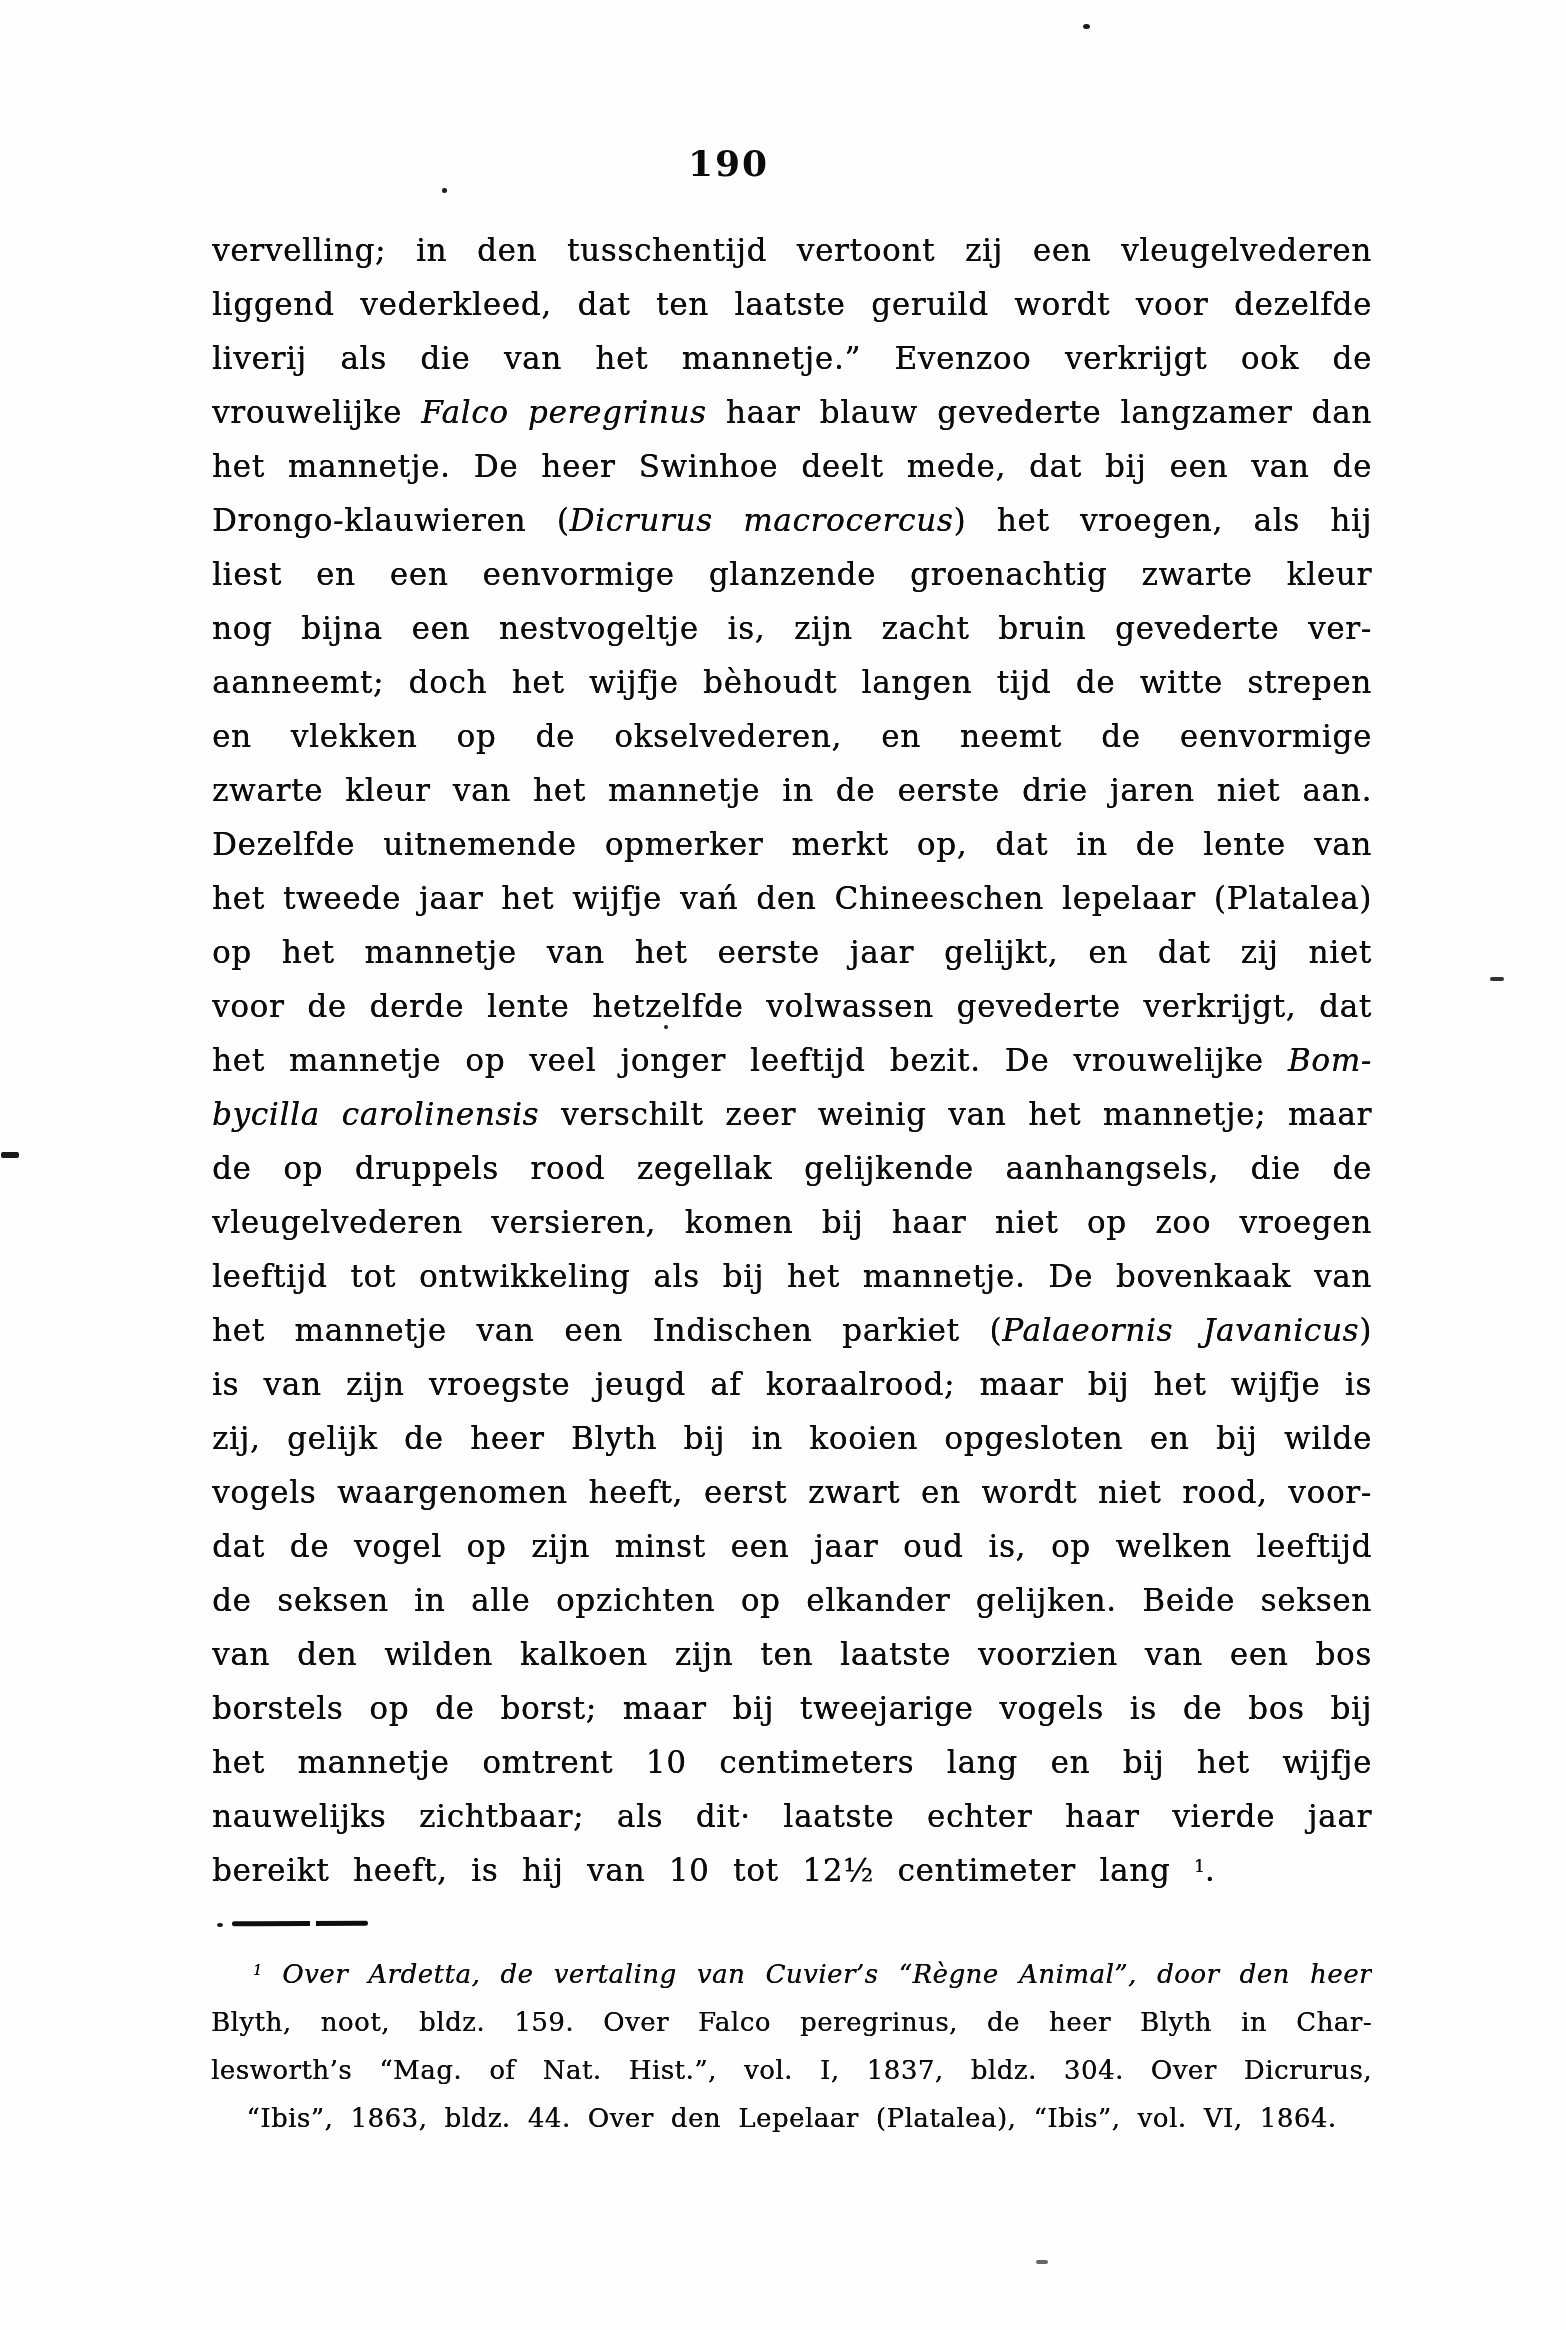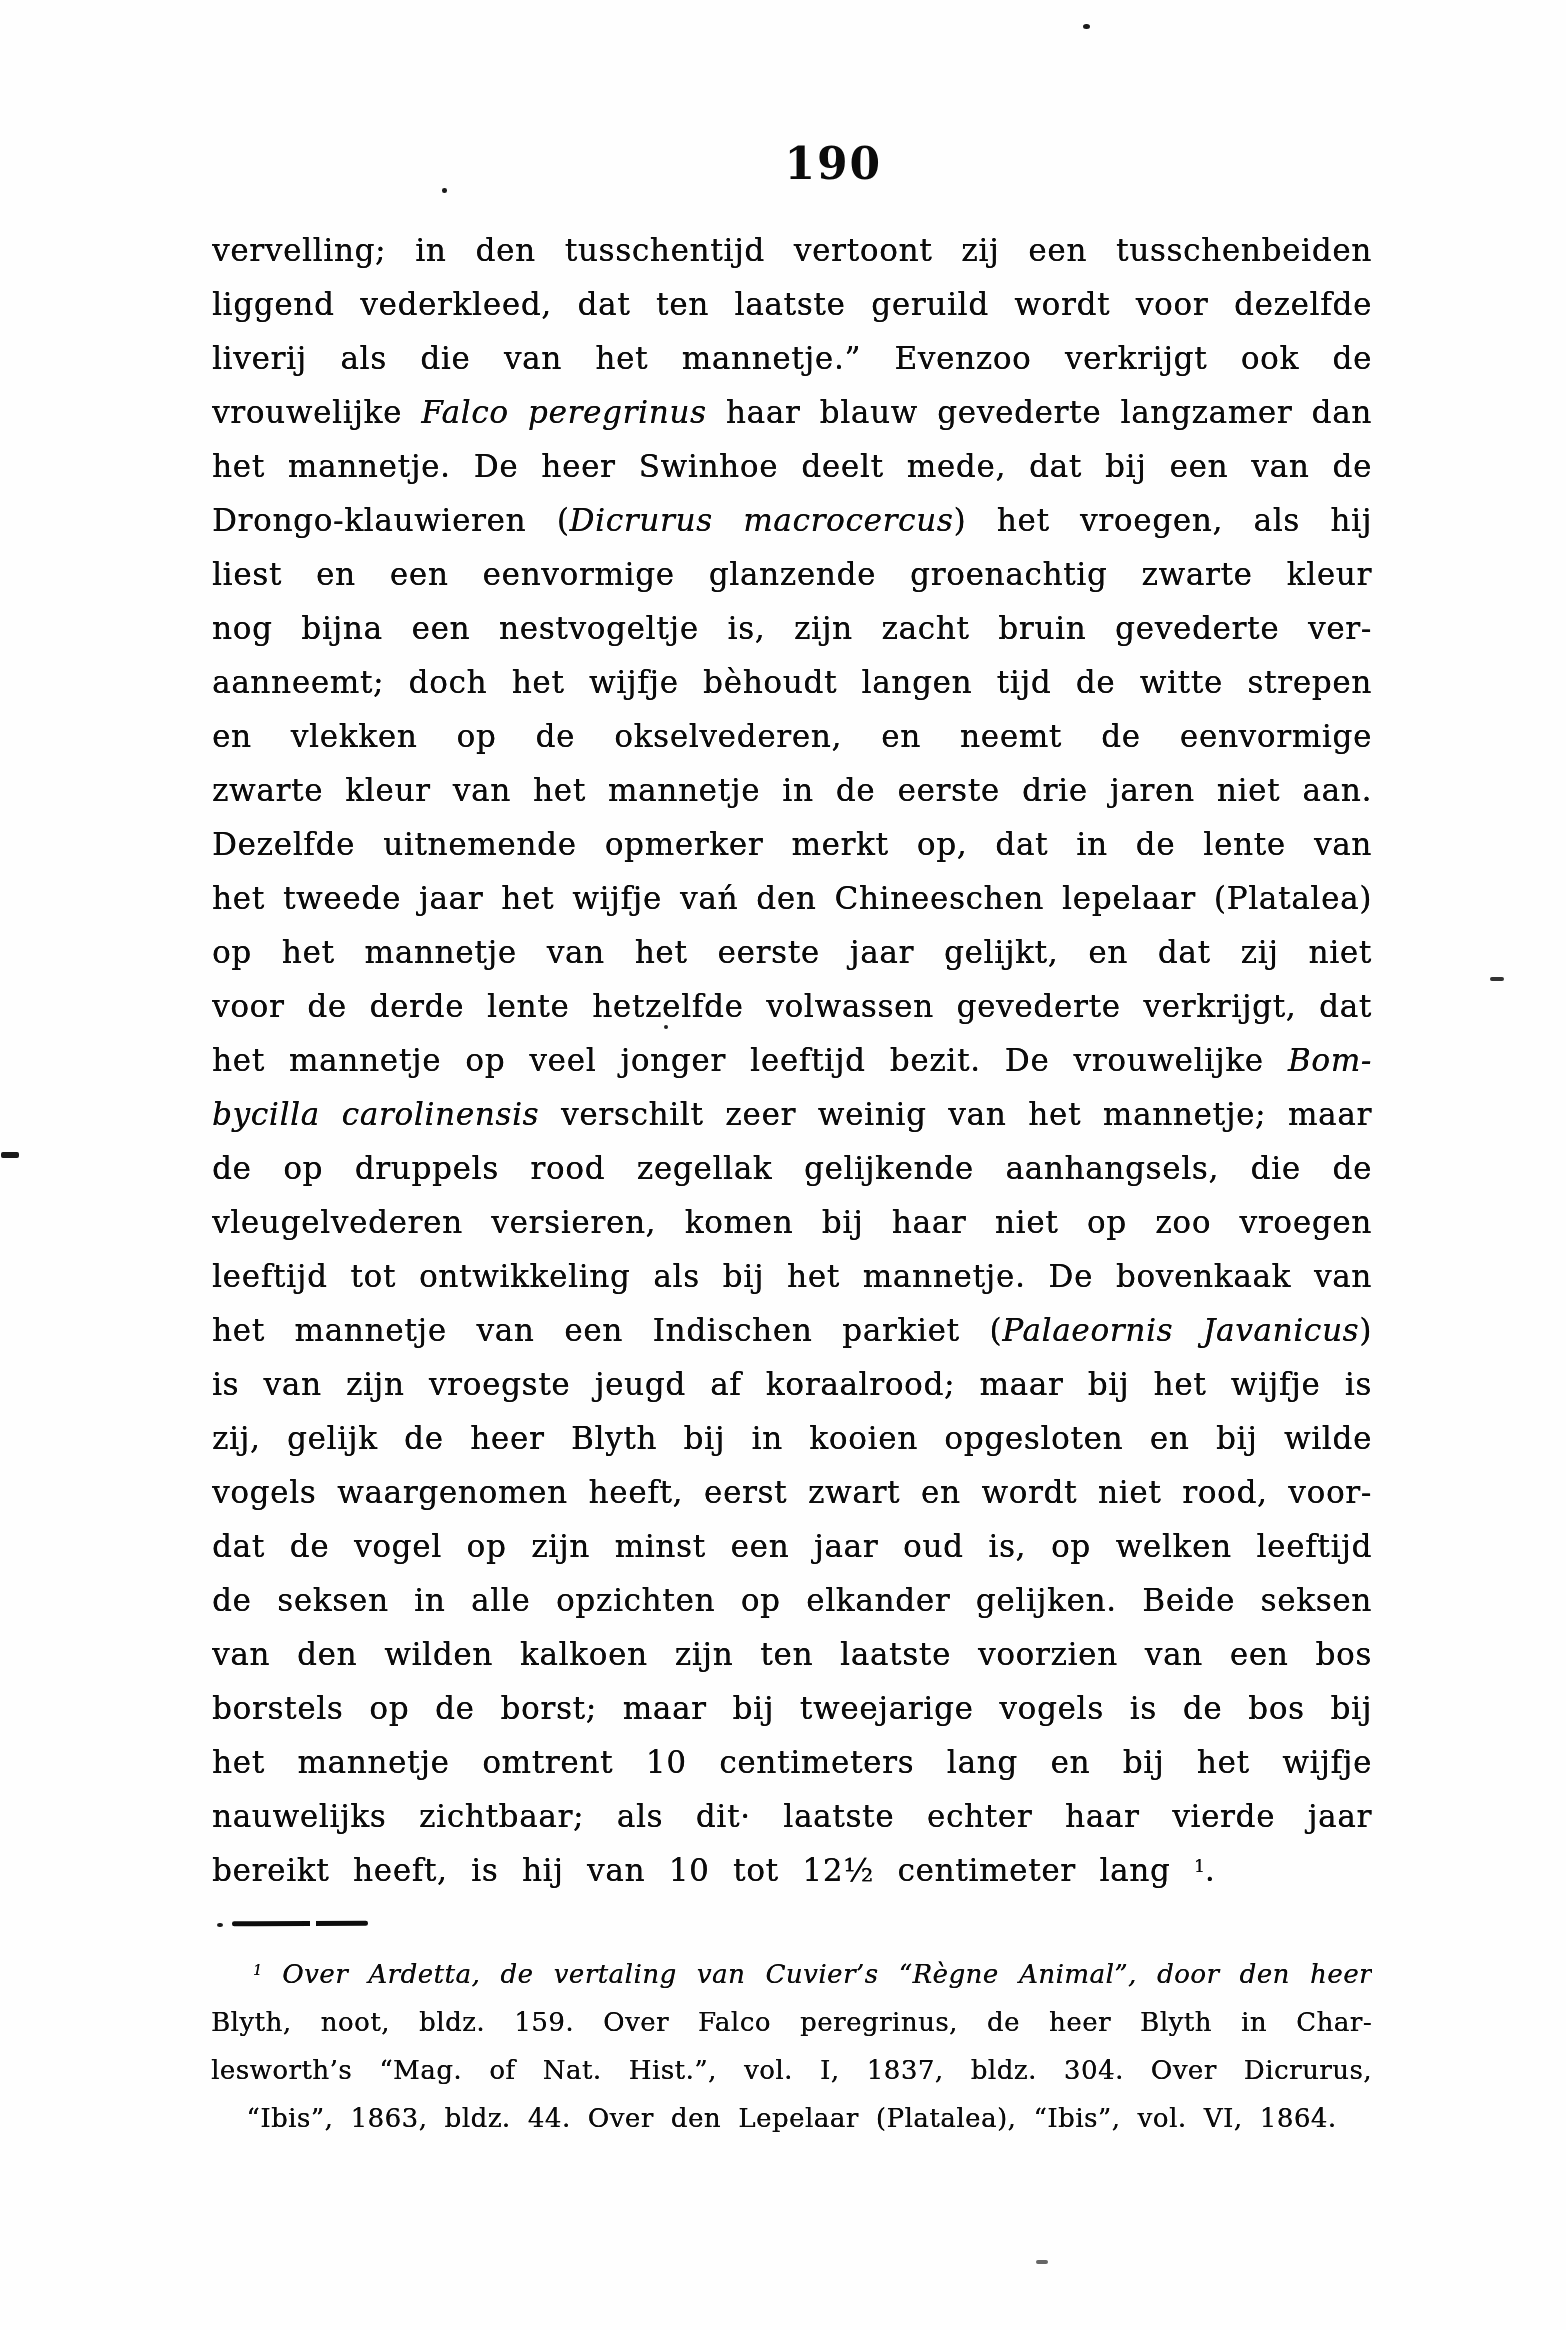--- a/index.html
+++ b/index.html
@@ -8,24 +8,24 @@
     width: 1567px;
     height: 2418px;
     background: #fefefe;
     overflow: hidden;
     font-family: "DejaVu Serif", "Liberation Serif", serif;
     color: #0b0b0b;
   }
   .pageno {
     position: absolute;
     top: 140px;
-    left: 733px;
+    left: 688px;
     width: 149px;
-    text-align: right;
-    font-size: 44px;
+    text-align: left;
+    font-size: 36px;
     font-weight: bold;
     line-height: 47px;
     letter-spacing: 1.9px;
   }
   .body-block {
     position: absolute;
     top: 223px;
     left: 212px;
     width: 1160px;
   }
@@ -105,21 +105,21 @@
   .speck.bar { border-radius: 1.9px; }
 </style>
 </head>
 <body>
 
 <div class="page">
 
   <div class="pageno">190</div>
 
   <div class="body-block" id="body-block">
-      <div class="bline"><span>vervelling; in den tusschentijd vertoont zij een tusschenbeiden</span></div>
+      <div class="bline"><span>vervelling; in den tusschentijd vertoont zij een vleugelvederen</span></div>
       <div class="bline"><span>liggend vederkleed, dat ten laatste geruild wordt voor dezelfde</span></div>
       <div class="bline"><span>liverij als die van het mannetje.” Evenzoo verkrijgt ook de</span></div>
       <div class="bline"><span>vrouwelijke </span><span class="it">Falco peregrinus</span><span> haar blauw gevederte langzamer dan</span></div>
       <div class="bline"><span>het mannetje. De heer Swinhoe deelt mede, dat bij een van de</span></div>
       <div class="bline"><span>Drongo-klauwieren (</span><span class="it">Dicrurus macrocercus</span><span>) het vroegen, als hij</span></div>
       <div class="bline"><span>liest en een eenvormige glanzende groenachtig zwarte kleur</span></div>
       <div class="bline"><span>nog bijna een nestvogeltje is, zijn zacht bruin gevederte ver-</span></div>
       <div class="bline"><span>aanneemt; doch het wijfje bèhoudt langen tijd de witte strepen</span></div>
       <div class="bline"><span>en vlekken op de okselvederen, en neemt de eenvormige</span></div>
       <div class="bline"><span>zwarte kleur van het mannetje in de eerste drie jaren niet aan.</span></div>

